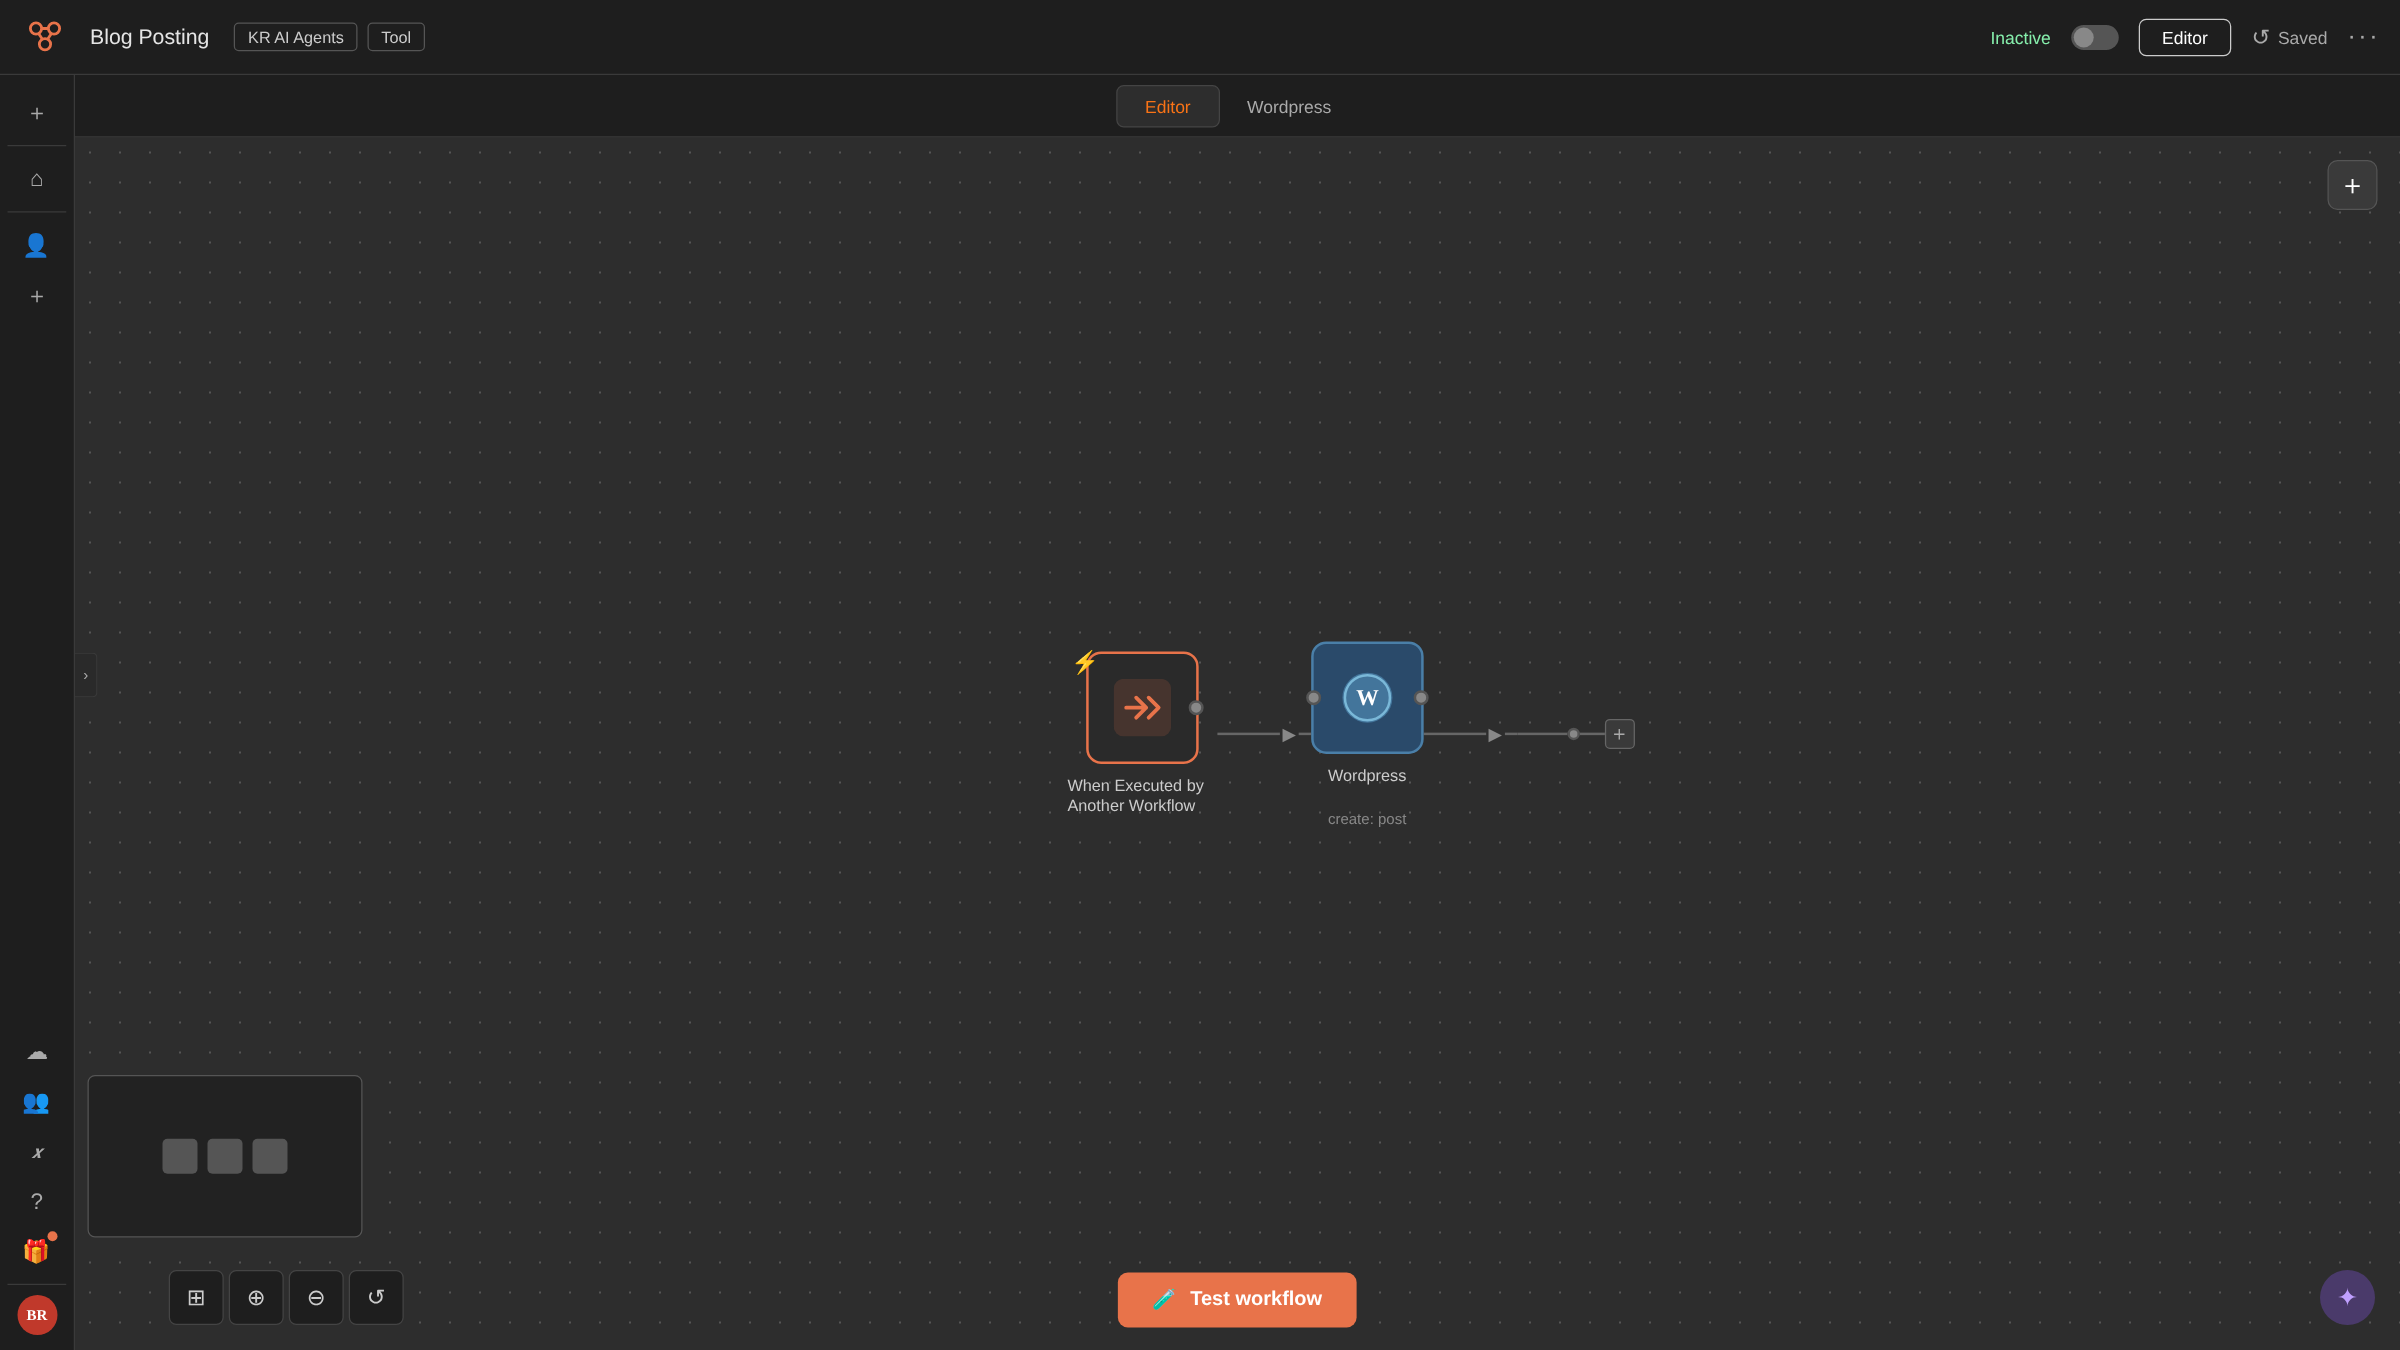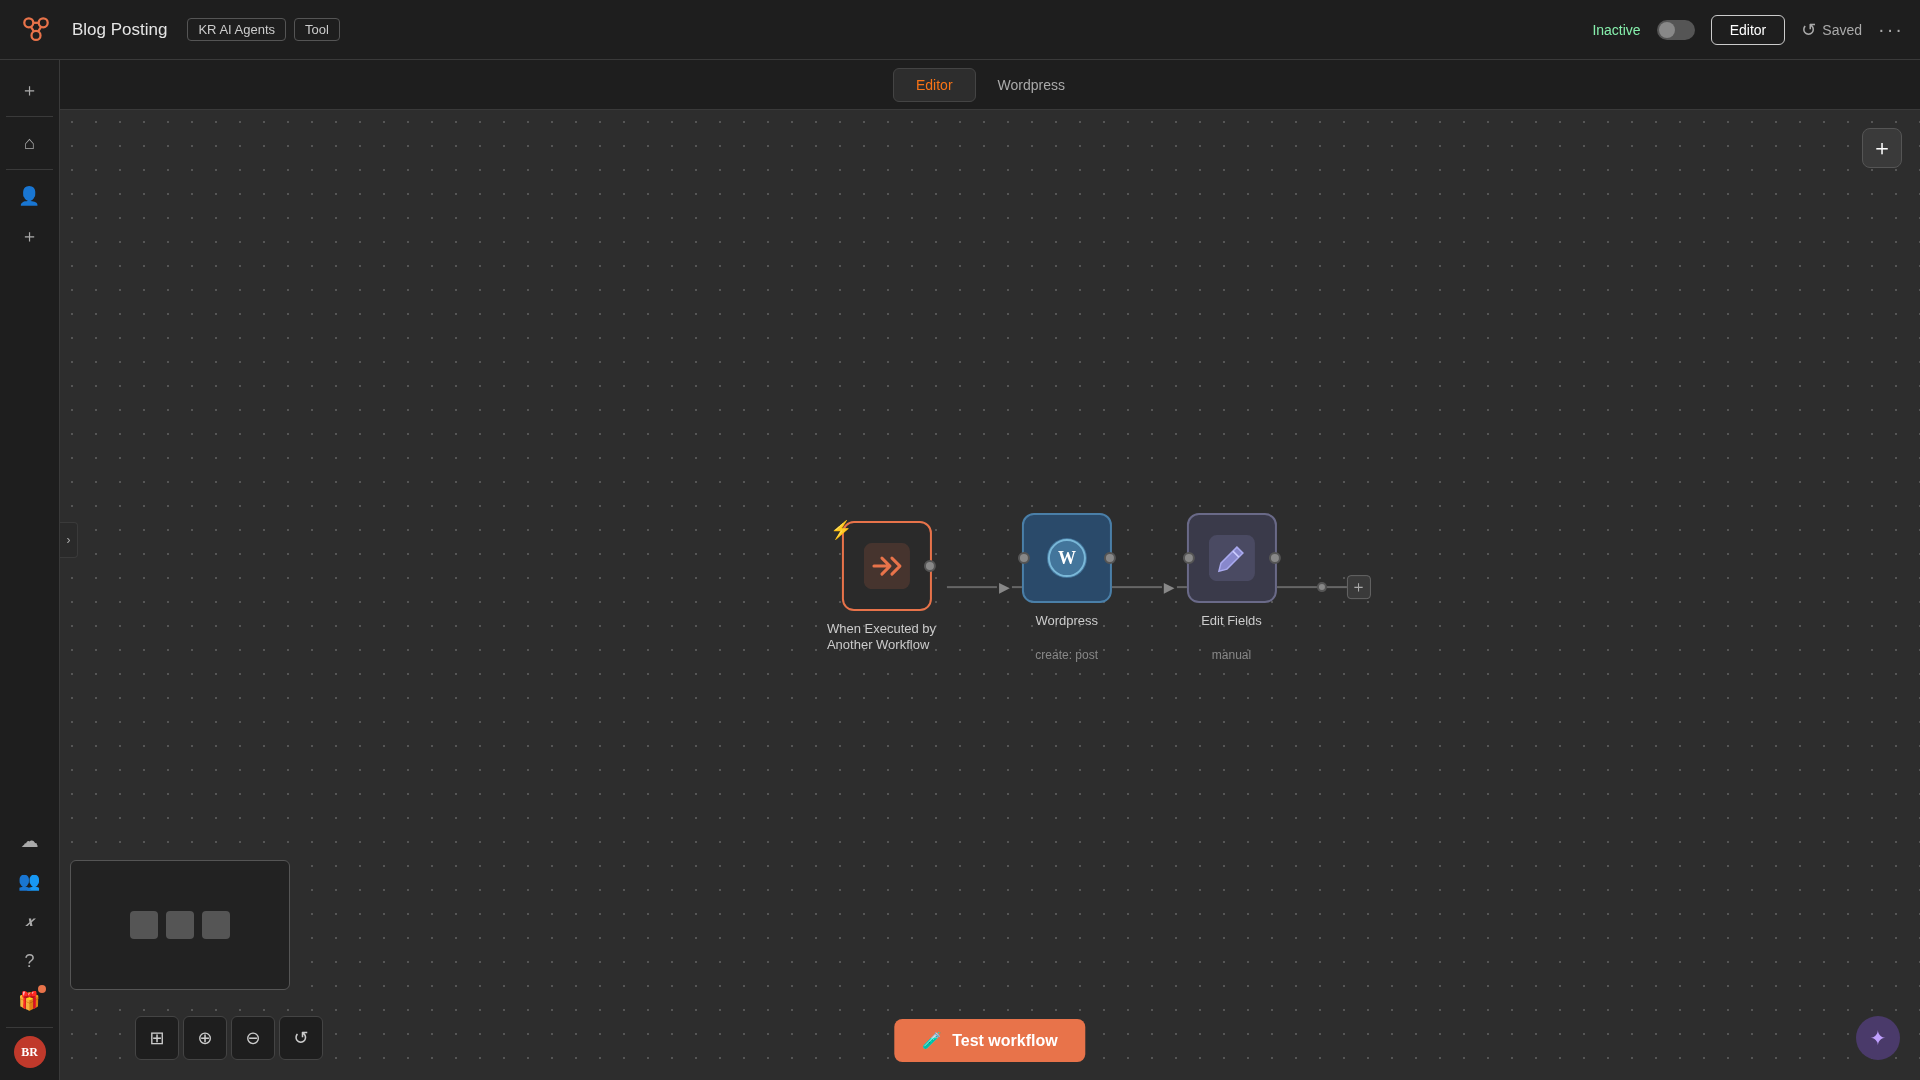--- a/index.html
+++ b/index.html
@@ -252,36 +252,20 @@
       <div class="node-label">Wordpress</div>
       <div class="node-sublabel">create: post</div>
     </div>
 
     <div class="connector">
       <div class="conn-line" style="width:50px;"></div>
       <span class="conn-arrow">▶</span>
       <div class="conn-line" style="width:10px;"></div>
     </div>
 
-    <div class="node-container">
-      <div class="node-box editfields">
-
-        <div style="position:absolute;left:-6px;top:50%;transform:translateY(-50%);width:12px;height:12px;border-radius:50%;background:#888;border:2px solid #555;"></div>
-
-        <svg width="46" height="46" viewBox="0 0 46 46" fill="none">
-          <rect width="46" height="46" rx="8" fill="#5a5a7a" opacity="0.5"></rect>
-          <path d="M28 12 L34 18 L18 34 L10 36 L12 28 Z" fill="#8888cc" stroke="#aaaaee" stroke-width="1.5"></path>
-          <path d="M24 16 L30 22" stroke="#ccccff" stroke-width="1.5"></path>
-        </svg>
-
-        <div style="position:absolute;right:-6px;top:50%;transform:translateY(-50%);width:12px;height:12px;border-radius:50%;background:#888;border:2px solid #555;"></div>
-      </div>
-      <div class="node-label">Edit Fields</div>
-      <div class="node-sublabel">manual</div>
-    </div>
 
     <div class="connector">
       <div class="conn-line" style="width:40px;"></div>
       <div class="conn-dot"></div>
       <div class="conn-line" style="width:20px;"></div>
       <div class="add-conn-btn">＋</div>
     </div>
 
   </div>
 

